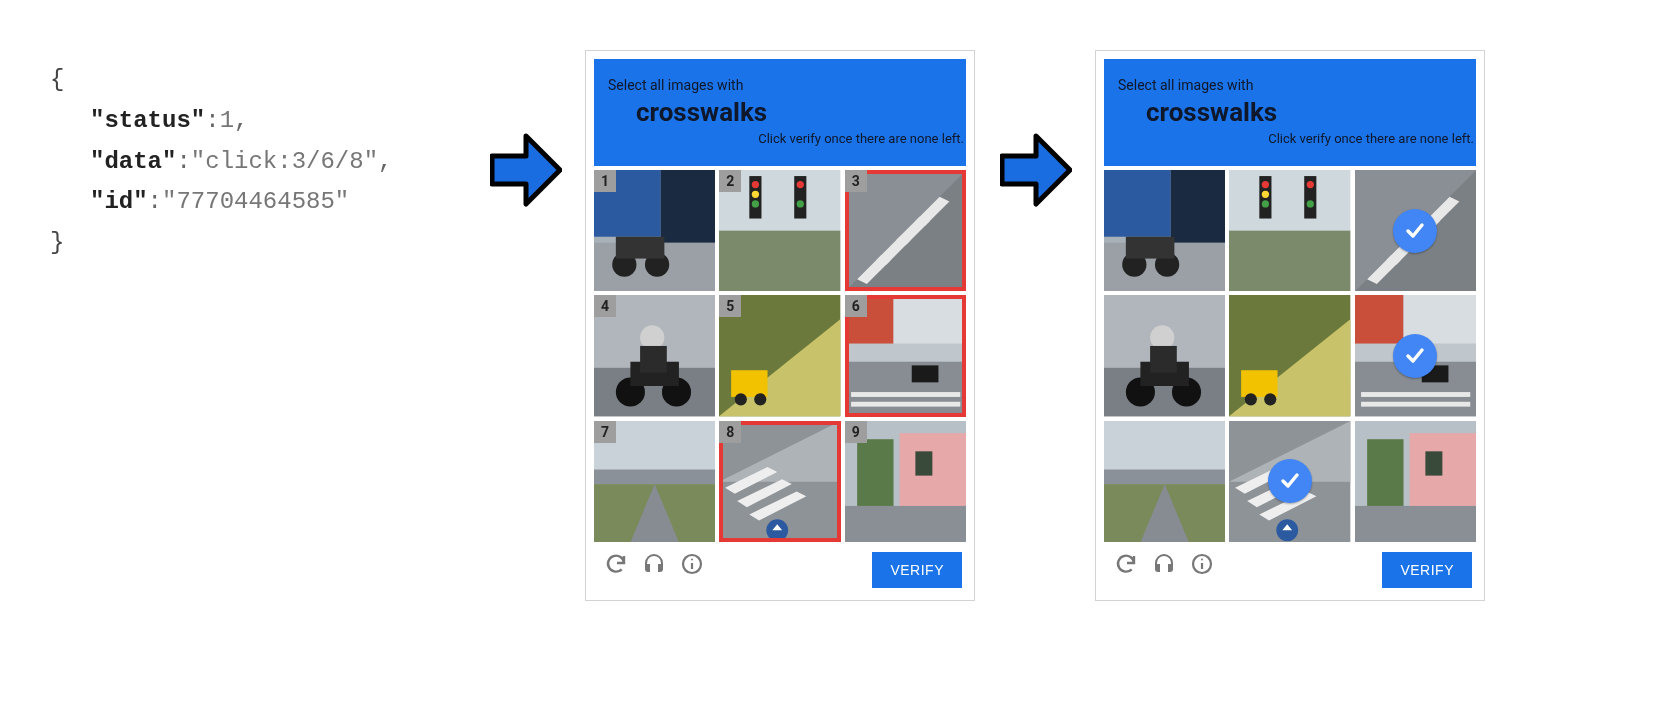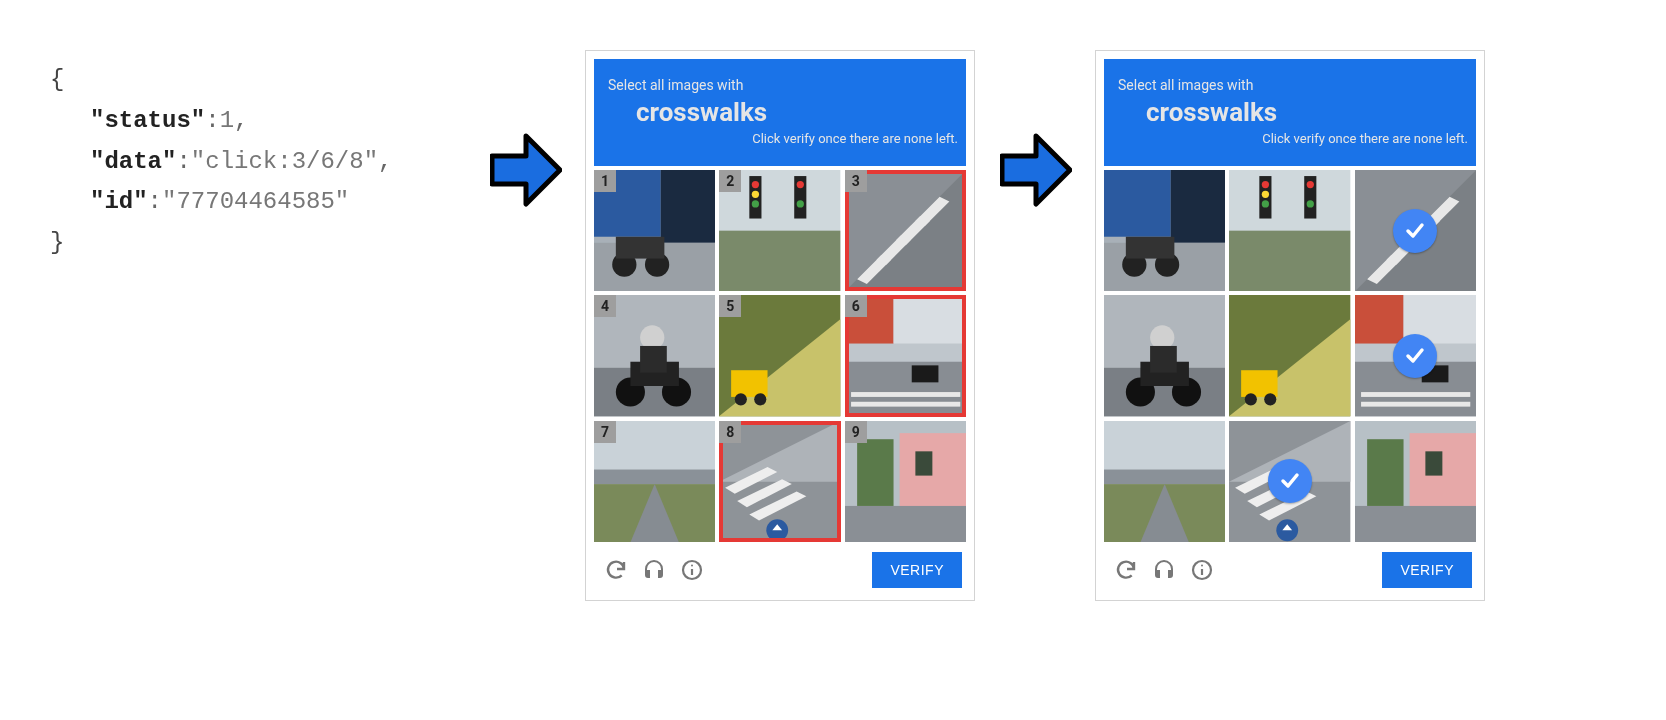--- a/index.html
+++ b/index.html
@@ -39,22 +39,22 @@
     width: 390px;
     border: 1px solid #d3d3d3;
     background: #fff;
     padding: 8px;
   }
   .captcha1 { left: 585px; top: 50px; }
   .captcha2 { left: 1095px; top: 50px; }
 
   .header {
     background: #1a73e8;
-    color: #e5e5e5;
-    padding: 18px 8px 20px 14px;
+    color: #0f172a;
+    padding: 18px 2px 20px 14px;
   }
   .header .line1 { font-size: 14px; font-weight: 400; margin-bottom: 4px; }
   .header .line2 { font-size: 26px; font-weight: 700; margin-bottom: 4px; margin-left: 28px; }
   .header .line3 { font-size: 13px; font-weight: 400; text-align: right; }
 
   .grid {
     display: grid;
     grid-template-columns: repeat(3, 1fr);
     grid-template-rows: repeat(3, 1fr);
     gap: 4px;
@@ -98,21 +98,21 @@
   .tile .check-circ {
     width: 44px; height: 44px;
     background: #4285f4;
     border-radius: 50%;
     display: flex; align-items: center; justify-content: center;
     box-shadow: 0 1px 2px rgba(0,0,0,0.3);
   }
 
   .footer {
     display: flex;
-    align-items: center;
+    align-items: flex-start;
     justify-content: space-between;
     padding: 10px 4px 4px 4px;
   }
   .footer-icons { display: flex; gap: 14px; padding-left: 6px; }
   .footer-icons .icon { width: 24px; height: 24px; color: #777; cursor: pointer; }
   .verify-btn {
     background: #1a73e8;
     color: #fff;
     border: none;
     padding: 10px 18px;

